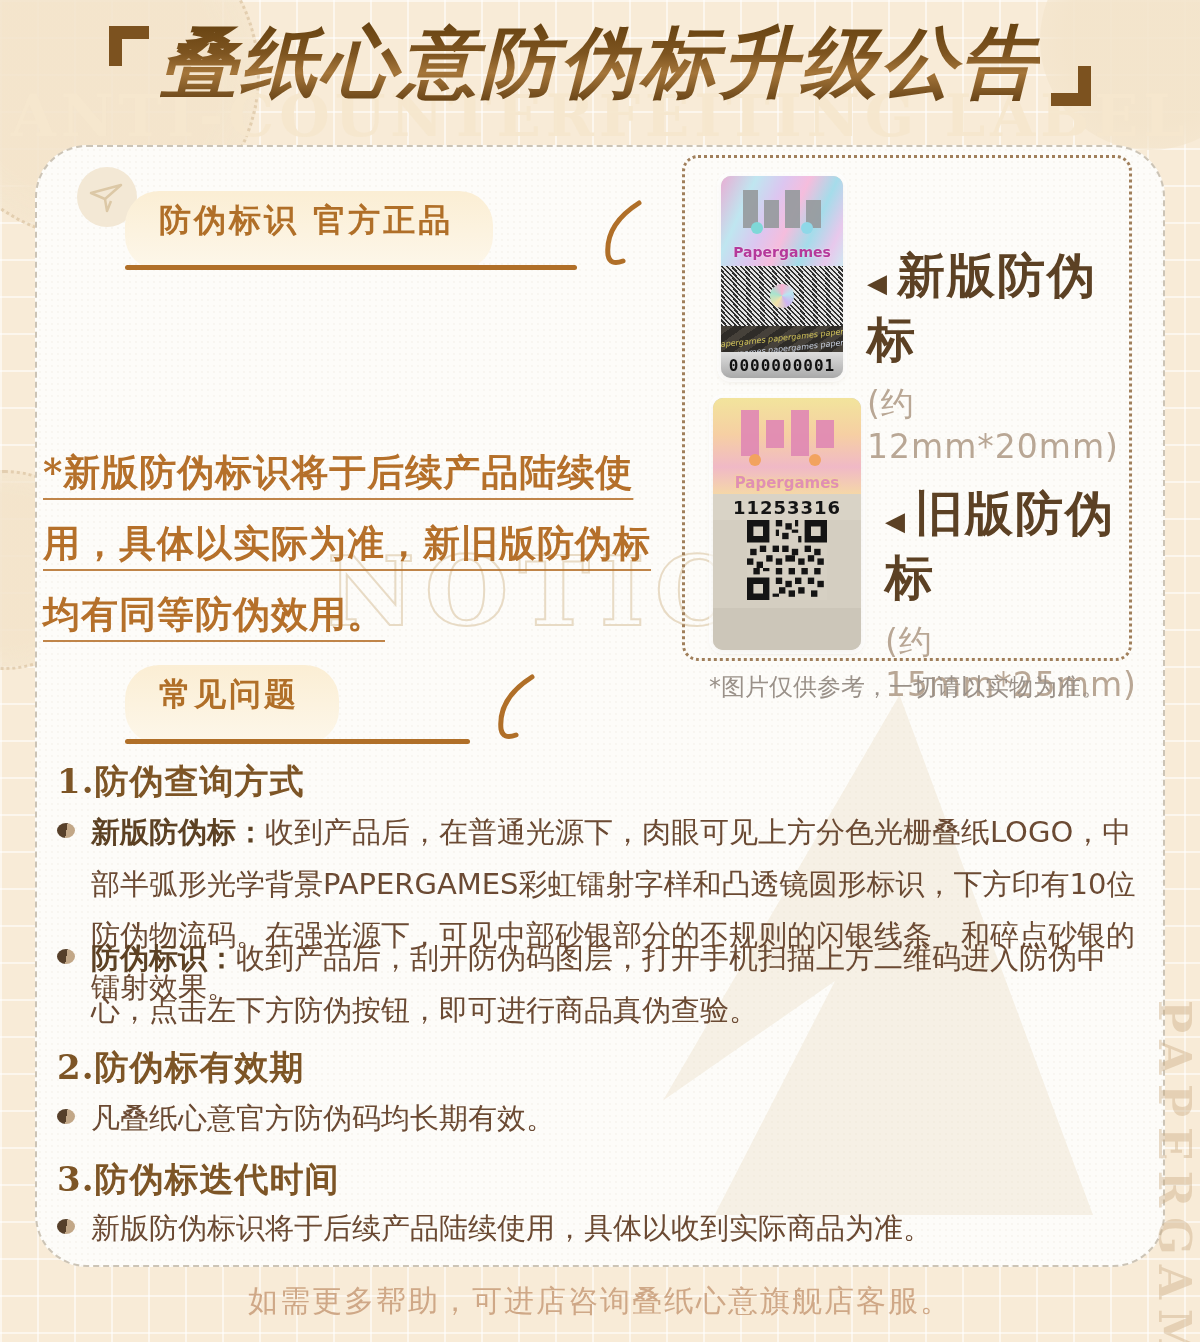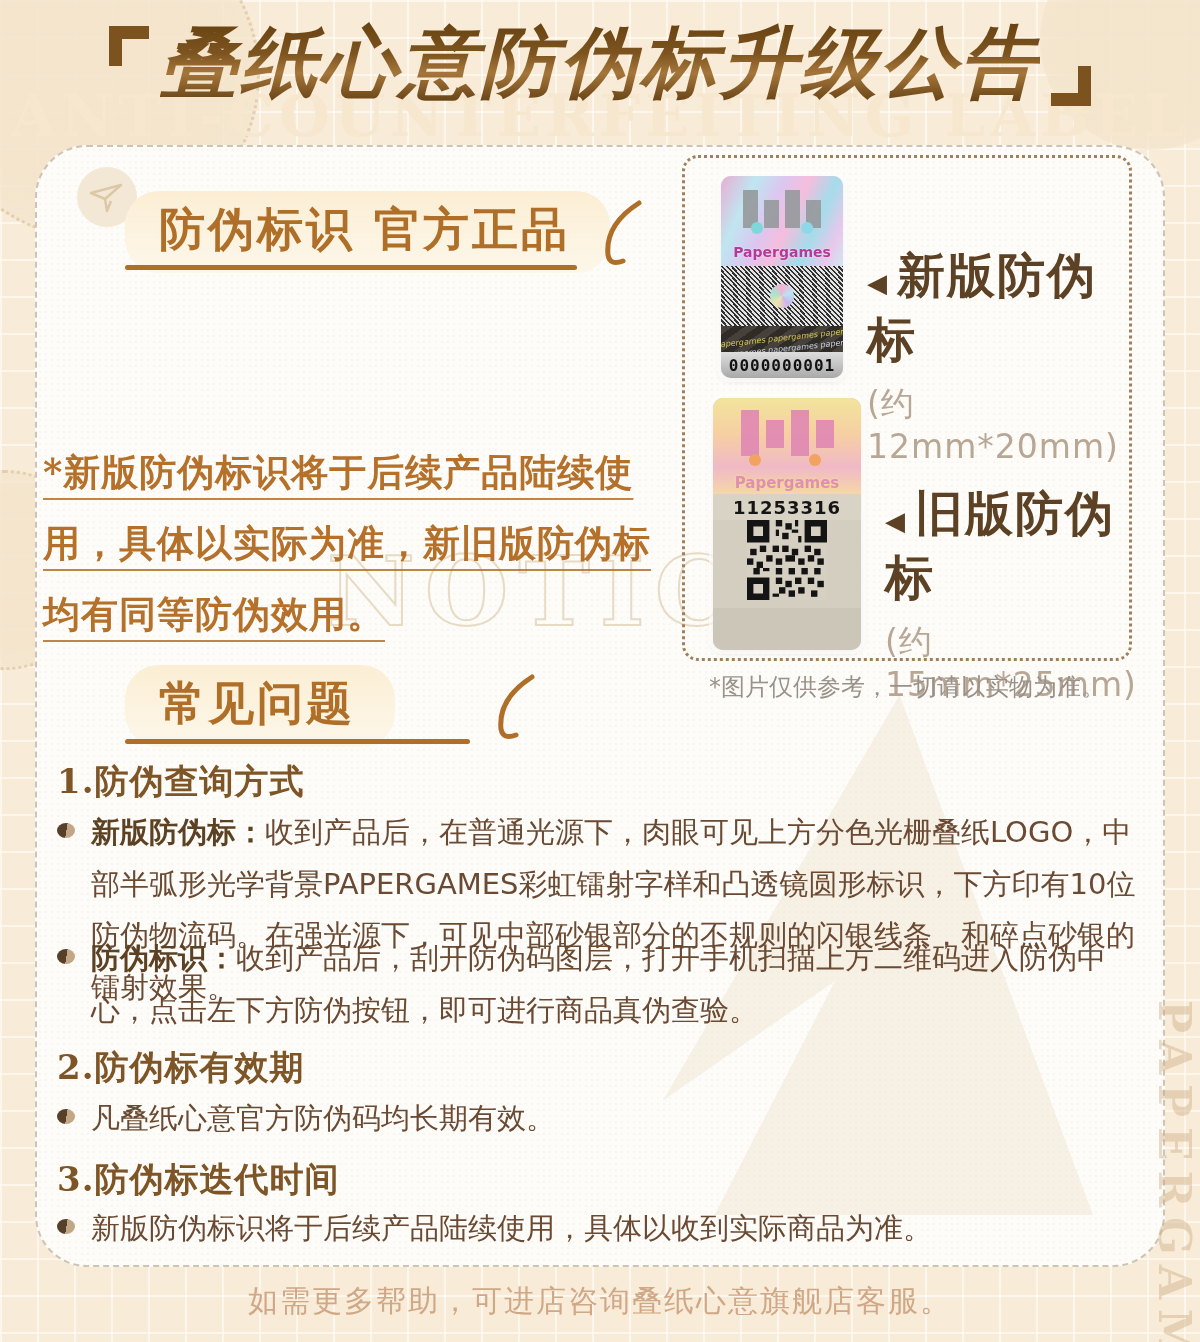--- a/index.html
+++ b/index.html
@@ -62,24 +62,24 @@
   }
   .sail-watermark{
     position:absolute; right:70px; bottom:50px; width:430px; height:520px; z-index:0;
     background:rgba(238,226,204,.45);
     clip-path:polygon(55% 0%, 100% 100%, 12% 100%, 40% 55%, 0% 78%);
   }
 
   
   .sec-header{ position:absolute; z-index:2; }
   .sec-pill{
-    display:inline-block; padding:8px 40px 12px 34px; border-radius:34px;
+    display:inline-block; padding:8px 40px 27px 34px; border-radius:34px;
     background:linear-gradient(180deg,#fbeed4 0%,#fdf7ea 100%);
     font-family:"DejaVu Serif","Liberation Serif",serif; font-weight:bold;
-    font-size:46px; letter-spacing:3px; color:#b06f28;
+    font-size:32px; letter-spacing:3px; color:#b06f28;
   }
   .sec-underline{ position:absolute; left:0; height:5px; background:#b06f28; border-radius:3px; }
   .sec-swoosh{ position:absolute; }
 
   
   .bullet-para{ position:absolute; padding-left:34px; color:#6b4a33; z-index:2; }
   .bullet-dot{
     position:absolute; left:0; width:18px; height:15px; border-radius:50%;
     background:linear-gradient(100deg,#57402a 52%,#c2a787 52%);
   }

